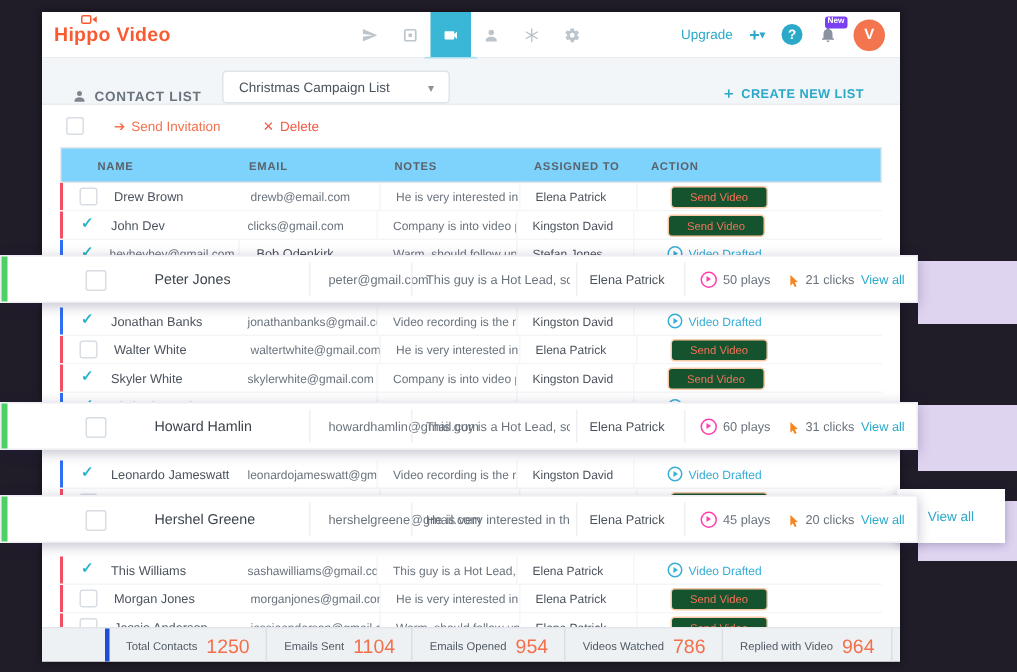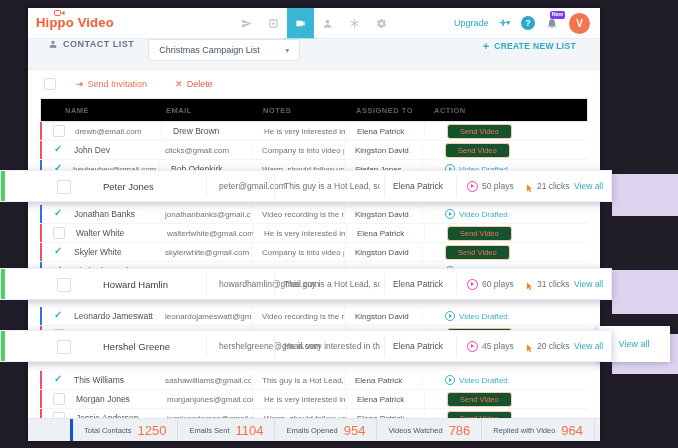--- a/index.html
+++ b/index.html
@@ -23,38 +23,38 @@
   .hdr-right{position:absolute;right:10px;top:0;height:30px;display:flex;align-items:center;gap:11px;}
   .upgrade{font-size:9px;color:#2aa9c9;cursor:pointer;}
   .plus{font-size:12px;color:#2aa9c9;font-weight:bold;cursor:pointer;}
   .plus .caret{font-size:7px;vertical-align:2px;}
   .help{width:14px;height:14px;border-radius:50%;background:#2aa9c9;color:#fff;font-size:9px;font-weight:bold;display:flex;align-items:center;justify-content:center;cursor:pointer;}
   .bell{position:relative;color:#8b93a0;cursor:pointer;display:flex;}
   .bell svg{width:12px;height:12px;fill:currentColor;}
   .badge{position:absolute;top:-6px;right:-7px;background:#7b3ff2;color:#fff;font-size:5.5px;font-weight:bold;padding:1px 2px;border-radius:2px;line-height:1;}
   .avatar{width:21px;height:21px;border-radius:50%;background:#f3744d;color:#fff;font-size:10px;font-weight:bold;display:flex;align-items:center;justify-content:center;cursor:pointer;}
   
-  .subhdr{position:relative;height:30px;background:#f3f6f8;border-bottom:1px solid #e8ecef;display:flex;align-items:flex-start;}
+  .subhdr{position:relative;height:30px;background:#f3f6f8;border-bottom:1px solid #e8ecef;display:flex;align-items:flex-end;}
   .cl-label{display:flex;align-items:center;margin-left:20px;color:#6a737e;font-size:9px;font-weight:bold;letter-spacing:.5px;}
   .cl-label svg{width:10px;height:10px;fill:#7d8691;margin-right:5px;}
   .dropdown{margin-left:14px;height:20px;background:#fff;border:1px solid #dfe4e8;border-radius:3px;display:flex;align-items:center;padding:0 10px;font-size:9px;color:#4a525c;cursor:pointer;min-width:130px;justify-content:space-between;}
   .dropdown .caret{color:#8a929c;font-size:8px;margin-left:10px;}
   .create-list{position:absolute;right:24px;font-size:8.5px;font-weight:bold;color:#2aa9c9;letter-spacing:.3px;cursor:pointer;}
   .create-list .pl{margin-right:3px;font-size:10px;}
   
   .toolbar{height:28px;display:flex;align-items:center;background:#fff;}
   .cb-empty{width:10px;height:10px;border:1px solid #d8dee4;border-radius:2px;background:#fff;cursor:pointer;}
   .toolbar .cb-empty{margin-left:16px;}
   .tb-act{display:flex;align-items:center;font-size:9px;color:#f4724f;cursor:pointer;}
   .tb-send{margin-left:20px;}
   .tb-del{margin-left:28px;color:#f05a46;}
   .tb-act .ic{margin-right:4px;font-size:9px;}
   
   .table{margin:0 12px;position:relative;}
-  .thead{display:flex;height:22px;background:#000000;border:1px solid #e3e7ea;border-bottom:1px solid #e0e4e8;align-items:center;font-size:7.5px;font-weight:bold;color:#5a626c;letter-spacing:.5px;}
+  .thead{display:flex;height:22px;background:#7dd3fc;border:1px solid #e3e7ea;border-bottom:1px solid #e0e4e8;align-items:center;font-size:7.5px;font-weight:bold;color:#5a626c;letter-spacing:.5px;}
   .c-name{width:115px;}.c-email{width:97px;}.c-notes{width:93px;}.c-assigned{width:78px;}.c-action{flex:1;}
   .thead .cell{padding-left:10px;box-sizing:border-box;}
   .thead .c-name{padding-left:24px;}
   .trow{display:flex;height:18px;align-items:center;border-bottom:1px solid #f3f5f7;position:relative;background:#fff;cursor:pointer;}
   .bar{position:absolute;left:0;top:0;bottom:0;width:2px;}
   .bar.red{background:#f14f63;}
   .bar.blue{background:#2f6ff2;}
   .cb{width:10px;height:10px;margin-left:13px;flex:0 0 auto;border:1px solid #d8dee4;border-radius:2px;cursor:pointer;position:relative;}
   .cb.checked{border:none;}
   .cb.checked::after{content:"\2713";position:absolute;left:1px;top:-2px;color:#29b3c7;font-size:10px;font-weight:bold;}
@@ -188,22 +188,22 @@
       <span class="cell c-name">NAME</span>
       <span class="cell c-email">EMAIL</span>
       <span class="cell c-notes">NOTES</span>
       <span class="cell c-assigned">ASSIGNED TO</span>
       <span class="cell c-action">ACTION</span>
     </div>
 
     <div class="trow">
       <span class="bar red"></span>
       <span class="cb"></span>
+      <span class="cell c-name">Drew Brown</span>
       <span class="cell c-email">drewb@email.com</span>
-      <span class="cell c-name">Drew Brown</span>
       <span class="cell c-notes">He is very interested in the prod...</span>
       <span class="cell c-assigned">Elena Patrick</span>
       <span class="cell c-action">
           <button class="send-video-btn">Send Video</button>
         </span>
     </div>
 
     <div class="trow">
       <span class="bar red"></span>
       <span class="cb checked"></span>

